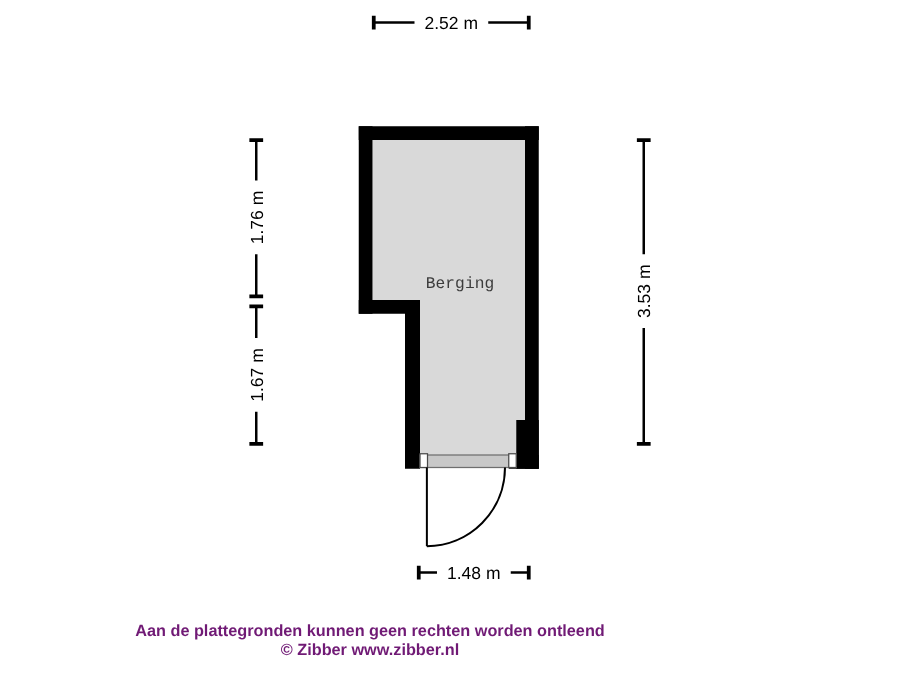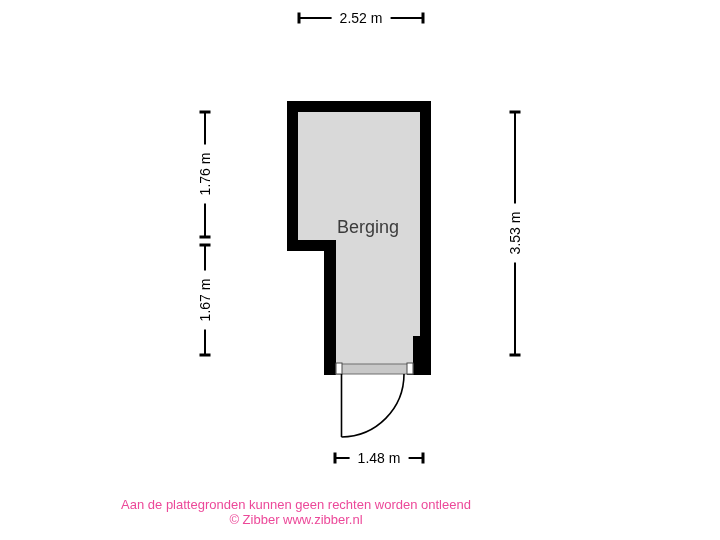--- a/index.html
+++ b/index.html
@@ -58,32 +58,33 @@
     border-radius: 6px;
     white-space: nowrap;
   }
   .dim-label.v {
     transform: translate(-50%, -50%) rotate(-90deg);
   }
   .room-label {
     position: absolute;
     transform: translate(-50%, -50%);
     color: var(--room-text-color, #3c3c3c);
-    font-size: 18px;
+    font-size: 13px;
     white-space: nowrap;
+    font-family: Liberation Mono, monospace;
   }
   .footer {
     position: absolute;
     left: 0;
     top: 498px;
     width: 592px;
     text-align: center;
-    color: #ec4899;
+    color: #701a75;
     font-size: 13px;
-    font-weight: 400;
+    font-weight: 700;
     line-height: 14.5px;
   }
 </style>
 </head>
 <body>
 
 <div class="canvas">
 
   <svg width="720" height="540" viewBox="0 0 720 540">
 

